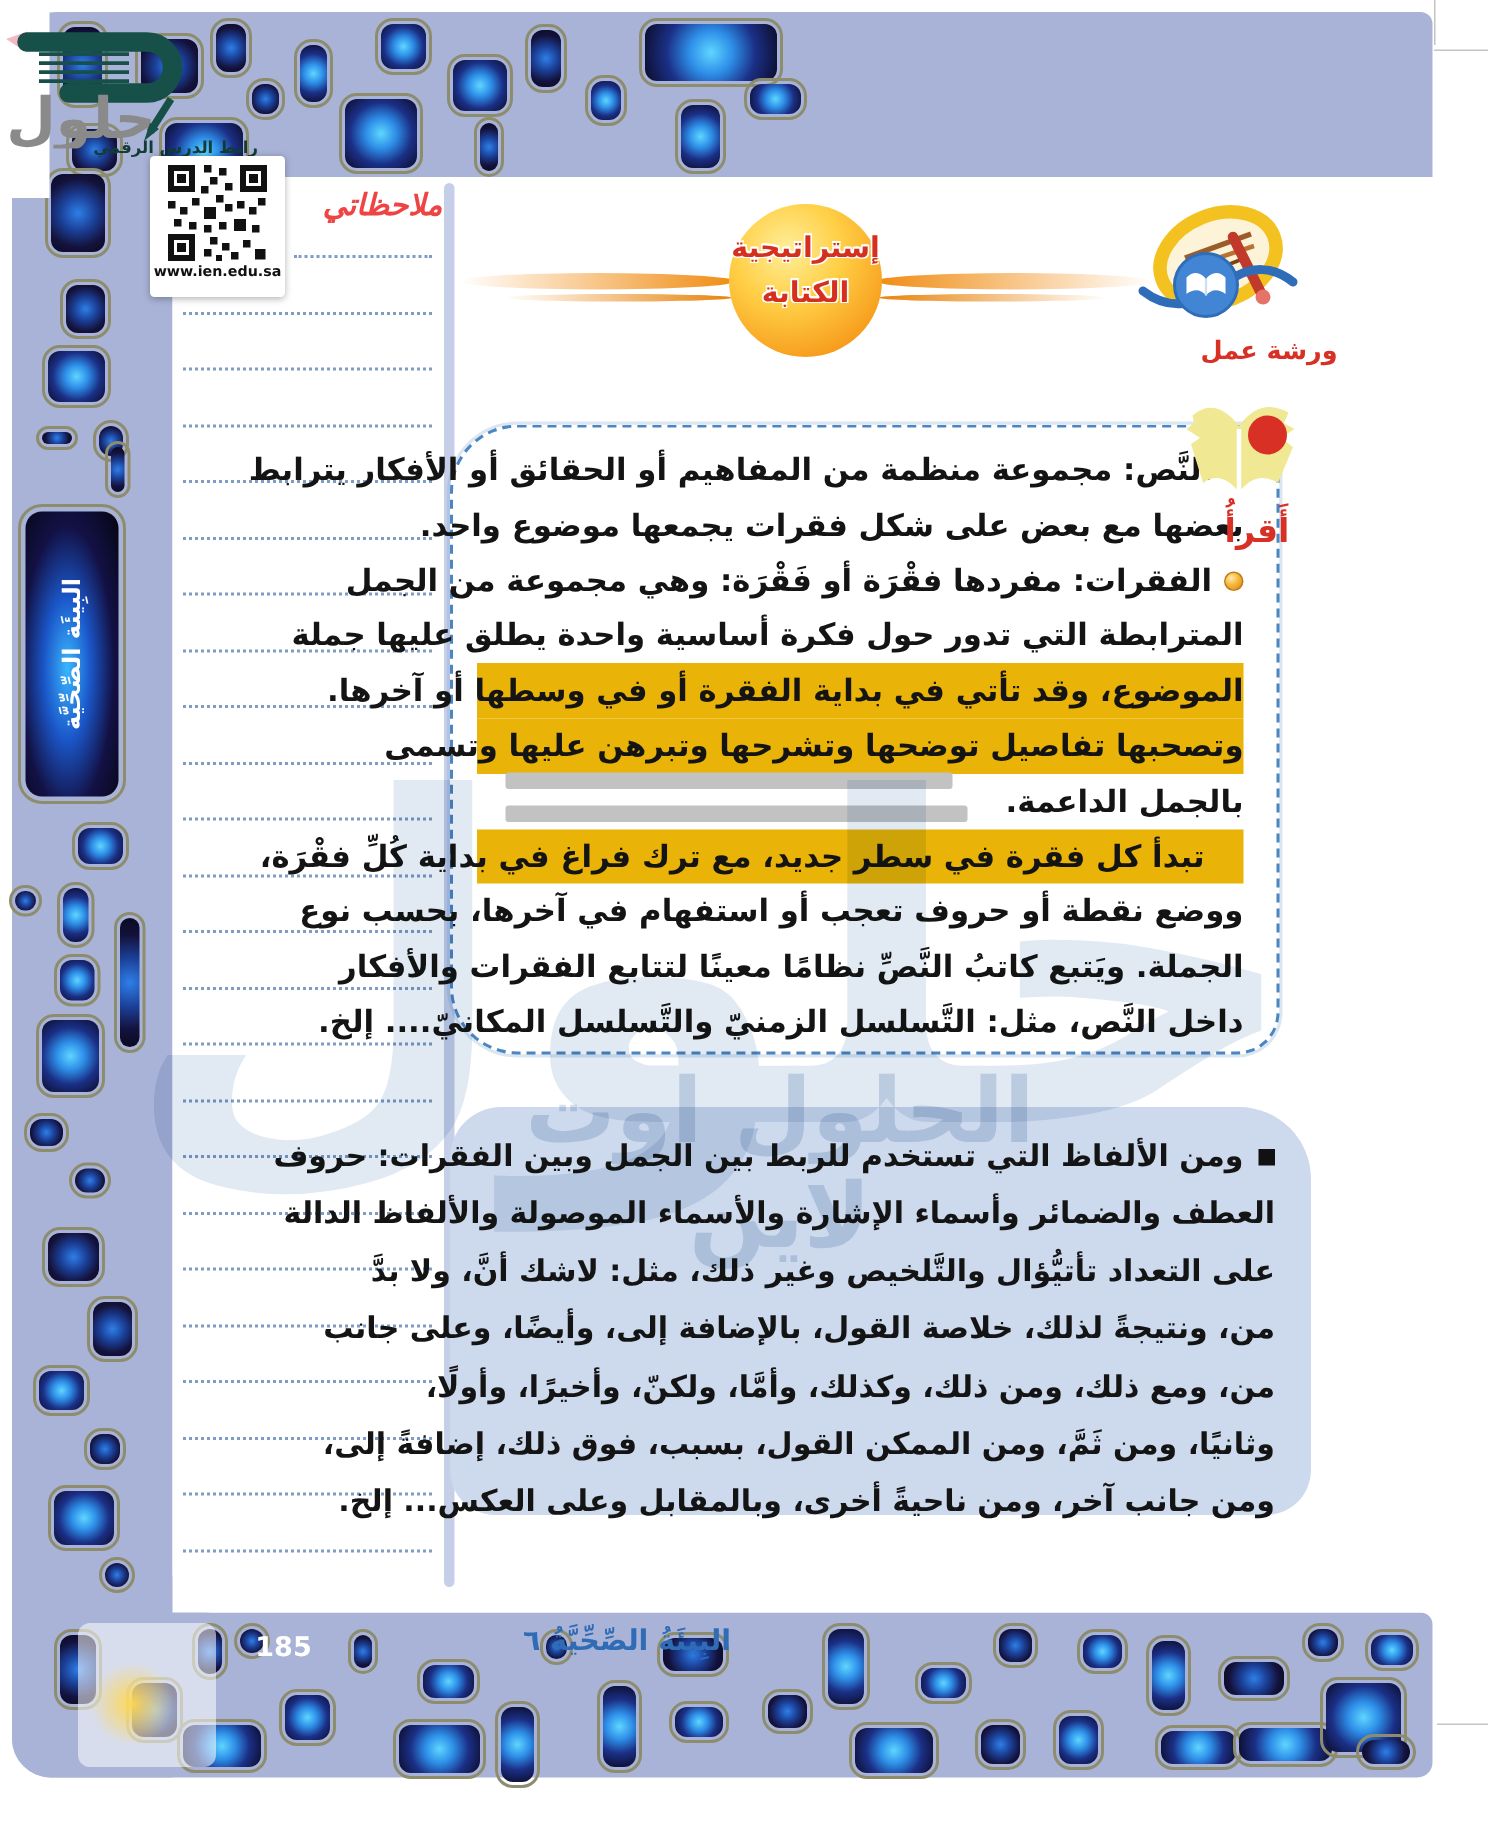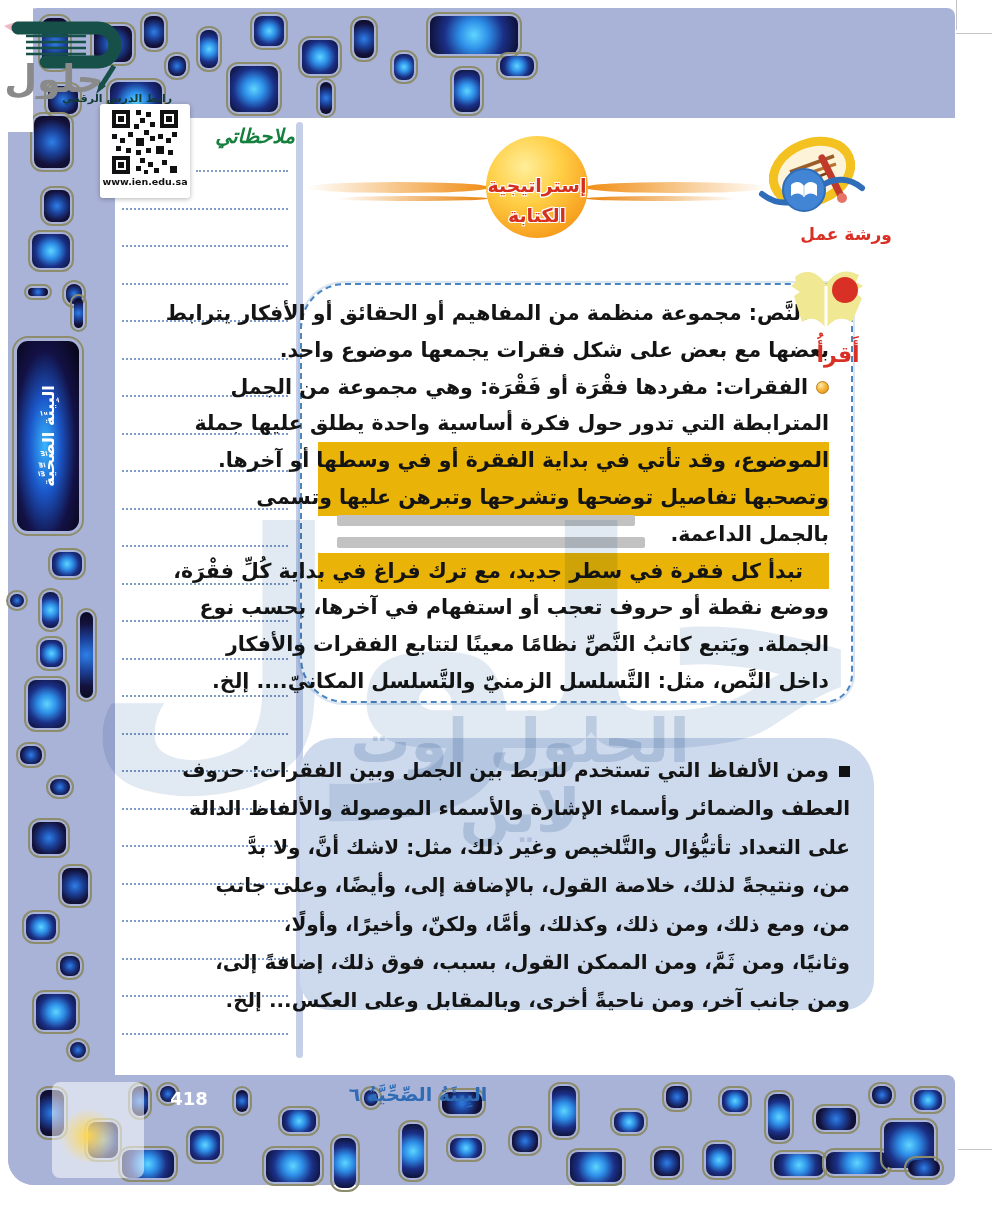--- a/index.html
+++ b/index.html
@@ -15,22 +15,22 @@
   
   .pill { position:absolute; border:2px solid #8d8d6e; border-radius:12px; padding:2px; z-index:2; }
   .pill i { display:block; width:100%; height:100%; border-radius:8px;
             background:radial-gradient(circle at 50% 50%, #2e7fe8 0%, #1b3f96 38%, #14123c 72%, #0a0a20 100%); }
   .pill.bright i { background:radial-gradient(circle at 50% 50%, #5fd6ff 0%, #2e8fe8 30%, #1b2f86 62%, #0c0c28 100%); }
 
   
   #panel { position:absolute; left:115px; top:118px; width:877px; height:957px; background:#ffffff; border-radius:26px; z-index:3; }
 
   
-  #notes-title { position:absolute; left:215px; top:124px; width:80px; text-align:right;
-                 color:#15803d; font-size:20px; font-weight:bold; font-style:italic; z-index:4; }
+  #notes-title { position:absolute; left:215px; top:124px; width:80px; text-align:center;
+                 color:#ef4444; font-size:20px; font-weight:bold; font-style:italic; z-index:4; }
   #notes-lines { position:absolute; left:118px; top:133px; width:174px; height:910px; z-index:4; }
   .nline { position:absolute; left:4px; right:4px; border-bottom:2px dotted #7e9cc4; height:0; }
   #notes-divider { position:absolute; left:296px; top:122px; width:7px; height:936px;
                    background:#c5cfe8; border-radius:4px; z-index:4; }
 
   
   #qr-panel { position:absolute; left:100px; top:104px; width:90px; height:94px; background:#ffffff;
               border-radius:3px; box-shadow:0 1px 5px rgba(0,0,0,.3); z-index:11; text-align:center; }
   #qr-panel svg { display:block; margin:4px auto 0; }
   #qr-url { font-size:9.5px; font-weight:bold; color:#111; letter-spacing:0; }
@@ -45,21 +45,21 @@
   #workshop-icon { position:absolute; left:758px; top:130px; z-index:5; }
   #workshop-label { position:absolute; left:796px; top:224px; width:100px; text-align:center;
                     color:#d93025; font-weight:bold; font-size:17px; direction:rtl; z-index:5; }
 
   
   #badge { position:absolute; left:486px; top:136px; width:102px; height:102px; border-radius:50%;
            background:radial-gradient(circle at 38% 30%, #ffee9a 0%, #ffcf45 38%, #f79c1d 78%, #ee8a0e 100%);
            z-index:6; text-align:center; direction:rtl; }
   #badge div { color:#d42f1f; font-weight:bold; font-size:19px;
                text-shadow:1px 1px 0 #fff,-1px -1px 0 #fff,1px -1px 0 #fff,-1px 1px 0 #fff,0 1px 0 #fff,0 -1px 0 #fff; }
-  #badge .b1 { margin-top:38px; } #badge .b2 { margin-top:8px; }
+  #badge .b1 { margin-top:18px; } #badge .b2 { margin-top:8px; }
   .ray { position:absolute; border-radius:50%; z-index:5; }
   #ray-l1 { left:306px; top:182px; width:184px; height:11px; background:linear-gradient(to right, rgba(240,140,18,0), #f08c12); }
   #ray-l2 { left:336px; top:196px; width:152px; height:5px;  background:linear-gradient(to right, rgba(240,140,18,0), #e8830c); }
   #ray-r1 { left:584px; top:182px; width:184px; height:11px; background:linear-gradient(to left, rgba(240,140,18,0), #f08c12); }
   #ray-r2 { left:586px; top:196px; width:152px; height:5px;  background:linear-gradient(to left, rgba(240,140,18,0), #e8830c); }
 
   
   #reading-box { position:absolute; left:300px; top:283px; width:553px; height:420px;
                  border:2px dashed #4a86c2; box-shadow:0 0 0 2px rgba(125,165,205,.28);
                  border-radius:45px 22px 28px 45px; background:#fff; z-index:4;
@@ -486,15 +486,15 @@
   <div id="side-banner">
     <div class="inner">
         <span>البِيئَة الصِّحِّيَّة</span>
       </div>
   </div>
 
   <div id="corner-glow">
       <i></i>
     </div>
   <div id="footer-title">البِيئَةُ الصِّحِّيَّةُ ٦</div>
-  <div id="footer-page">418</div>
+  <div id="footer-page">185</div>
 
 </div>
 
 </body></html>

